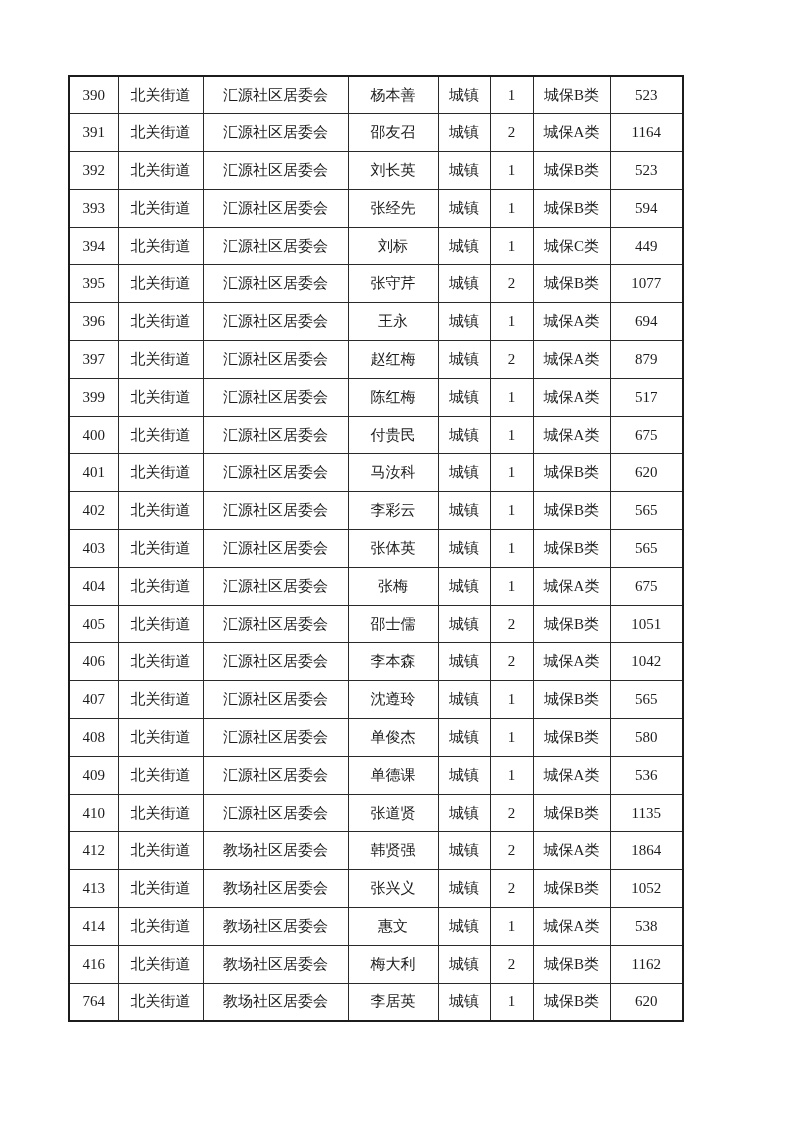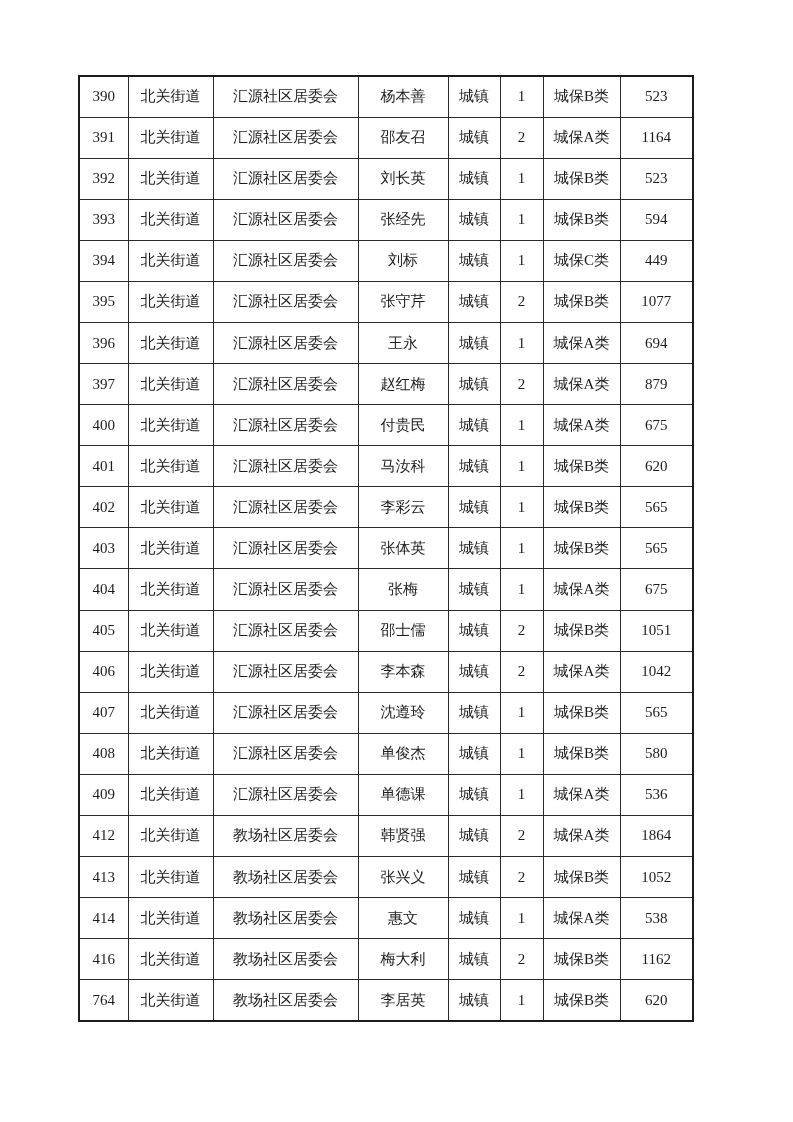--- a/index.html
+++ b/index.html
@@ -11,21 +11,21 @@
   }
   .page {
     position: relative;
     width: 793px;
     height: 1122px;
     background: #ffffff;
     overflow: hidden;
   }
   table.data-table {
     position: absolute;
-    left: 78px;
+    left: 68px;
     top: 75px;
     width: 614px;
     height: 947px;
     border-collapse: collapse;
     table-layout: fixed;
     border-radius: 31px;
   }
   table.data-table {
     border: 2px solid #1c1c1c;
   }
@@ -147,20 +147,30 @@
     <td>北关街道</td>
     <td>汇源社区居委会</td>
     <td>赵红梅</td>
     <td>城镇</td>
     <td>2</td>
     <td>城保A类</td>
     <td>879</td>
   </tr>
 
 
+  <tr>
+    <td>399</td>
+    <td>北关街道</td>
+    <td>汇源社区居委会</td>
+    <td>陈红梅</td>
+    <td>城镇</td>
+    <td>1</td>
+    <td>城保A类</td>
+    <td>517</td>
+  </tr>
 
   <tr>
     <td>400</td>
     <td>北关街道</td>
     <td>汇源社区居委会</td>
     <td>付贵民</td>
     <td>城镇</td>
     <td>1</td>
     <td>城保A类</td>
     <td>675</td>
@@ -258,20 +268,30 @@
     <td>409</td>
     <td>北关街道</td>
     <td>汇源社区居委会</td>
     <td>单德课</td>
     <td>城镇</td>
     <td>1</td>
     <td>城保A类</td>
     <td>536</td>
   </tr>
 
+  <tr>
+    <td>410</td>
+    <td>北关街道</td>
+    <td>汇源社区居委会</td>
+    <td>张道贤</td>
+    <td>城镇</td>
+    <td>2</td>
+    <td>城保B类</td>
+    <td>1135</td>
+  </tr>
 
 
   <tr>
     <td>412</td>
     <td>北关街道</td>
     <td>教场社区居委会</td>
     <td>韩贤强</td>
     <td>城镇</td>
     <td>2</td>
     <td>城保A类</td>

